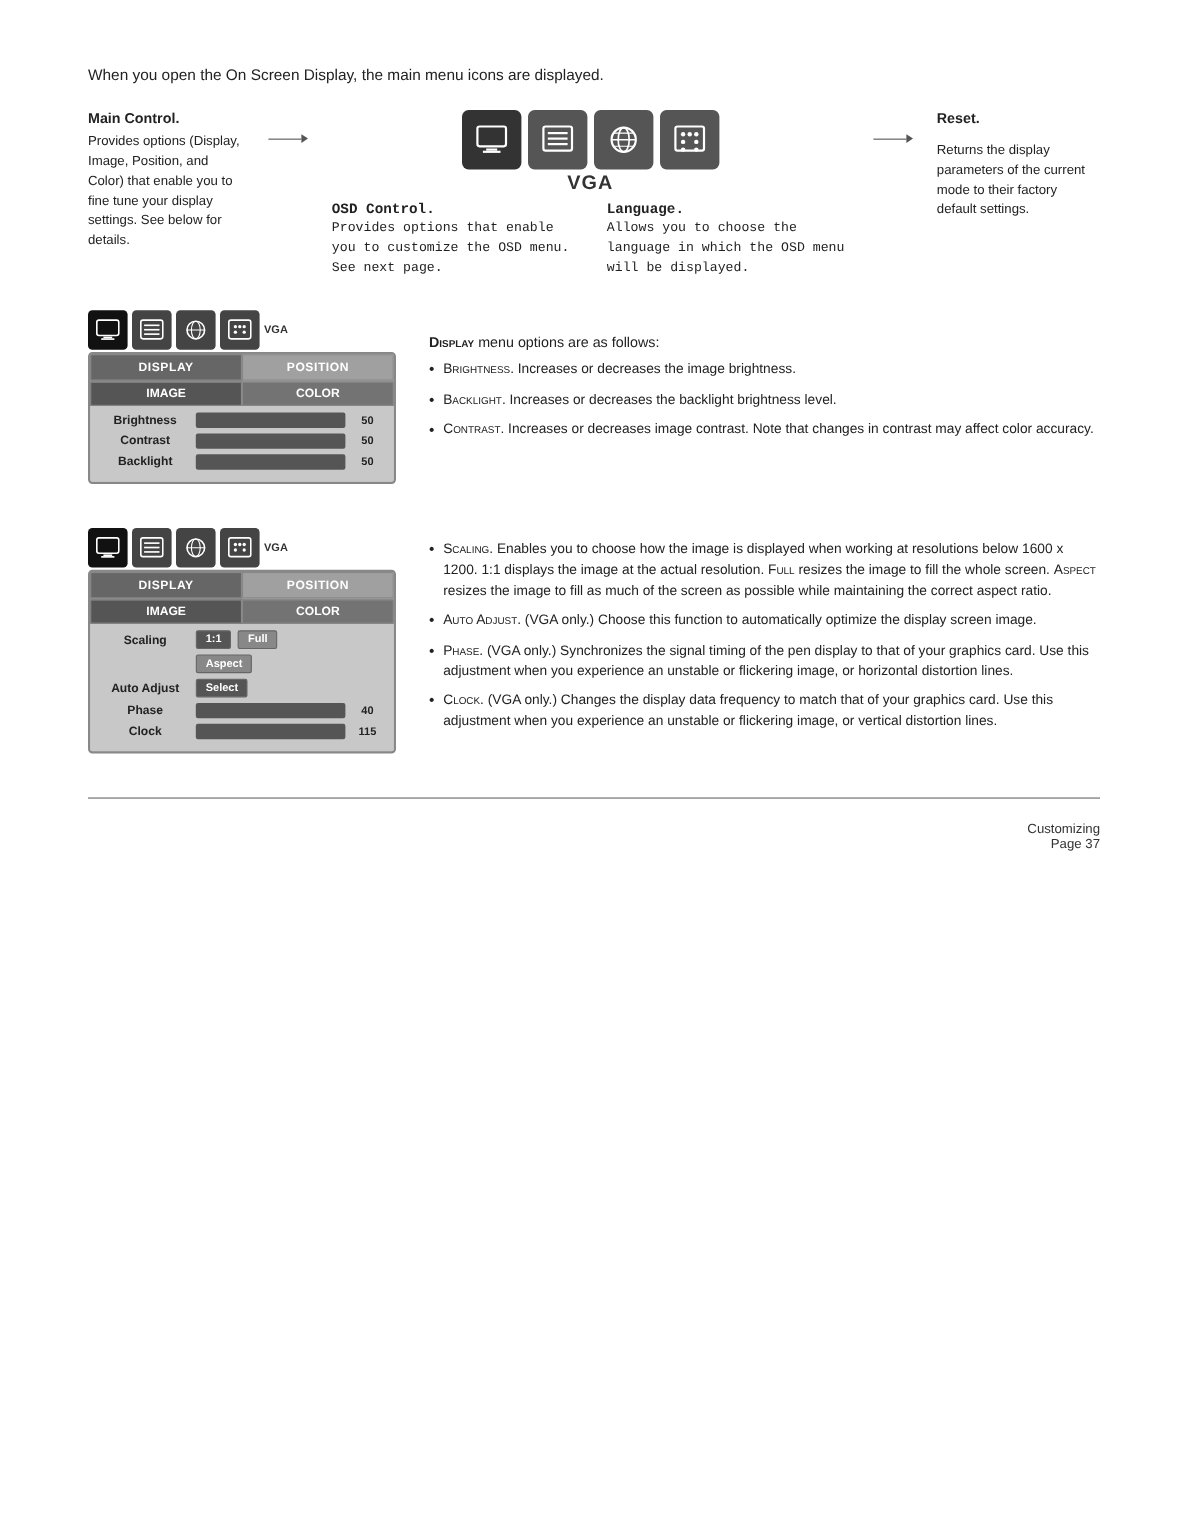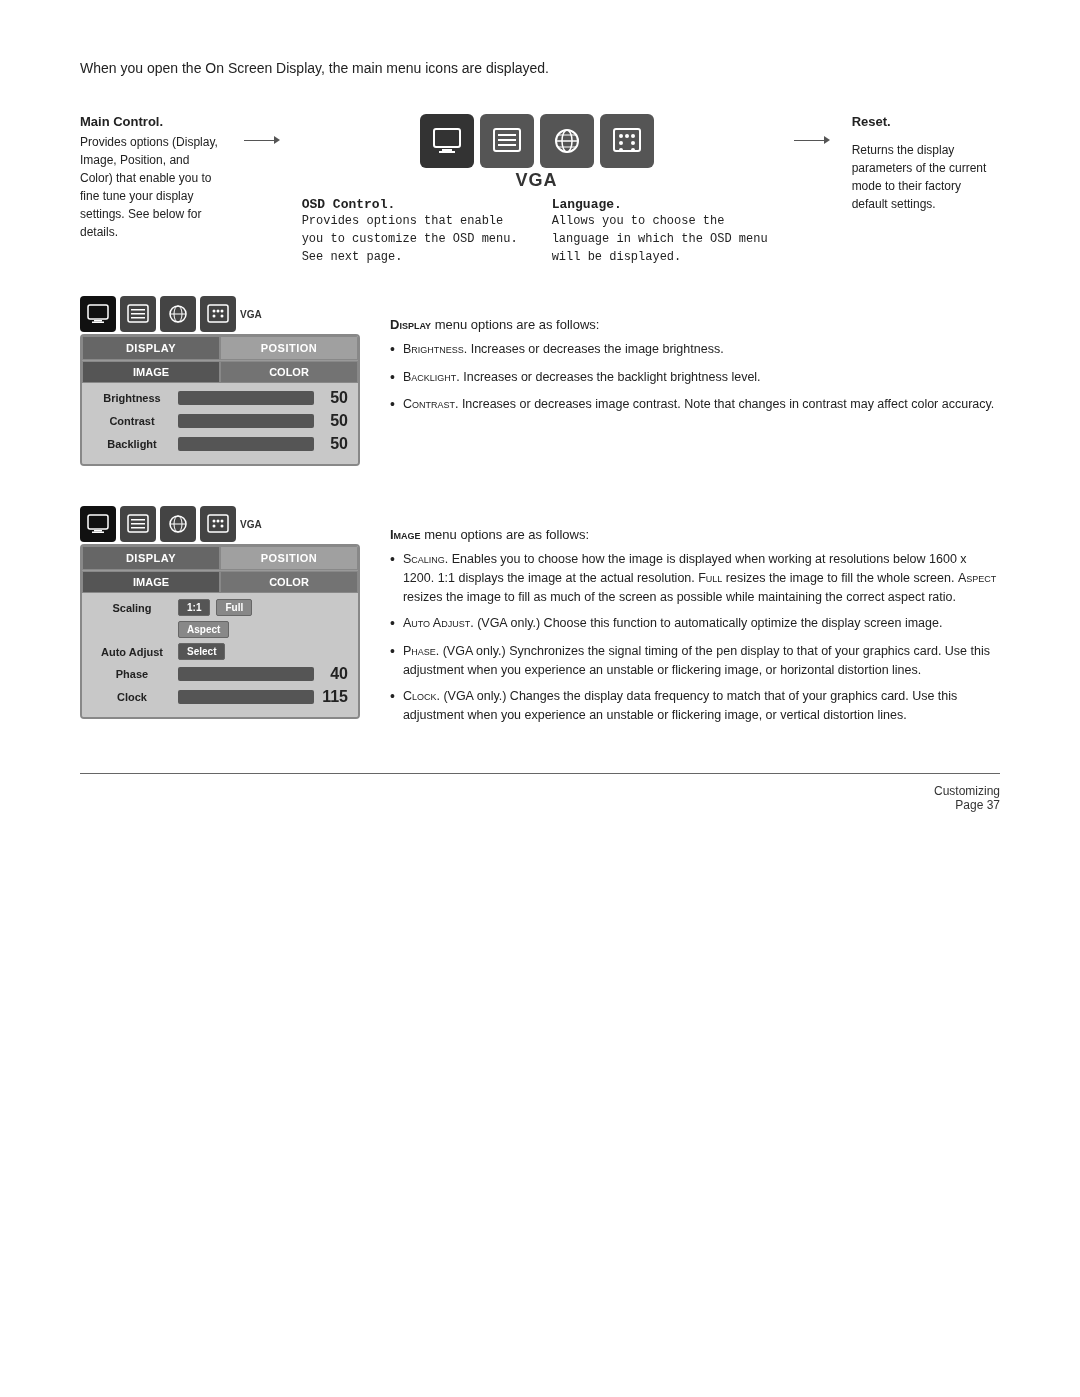--- a/index.html
+++ b/index.html
@@ -8,21 +8,21 @@
       font-family: Arial, Helvetica, sans-serif;
       font-size: 13px;
       color: #222;
       width: 1080px;
       min-height: 1397px;
       padding: 60px 80px 60px 80px;
     }
 
     .intro-text {
       font-size: 14px;
-      margin-bottom: 38px;
+      margin-bottom: 24px;
     }
 
     .left-desc {
       width: 220px;
       padding-right: 10px;
     }
 
     .left-desc .section-title {
       font-weight: bold;
       font-size: 13px;
@@ -221,22 +221,22 @@
 
     .osd-slider {
       flex: 1;
       height: 14px;
       background: #555;
       border-radius: 2px;
     }
 
     .osd-value {
       width: 28px;
-      text-align: right;
-      font-size: 16px;
+      text-align: center;
+      font-size: 10px;
       font-weight: bold;
       color: #222;
     }
 
     .osd-btn {
       background: #888;
       color: #fff;
       font-size: 10px;
       font-weight: bold;
       padding: 2px 8px;
@@ -283,21 +283,21 @@
       content: "•";
       font-size: 14px;
       line-height: 1.4;
       flex-shrink: 0;
     }
 
     
     .footer {
       border-top: 1px solid #666;
       margin-top: 40px;
-      padding-top: 10px;
+      padding-top: 20px;
       display: flex;
       justify-content: flex-end;
     }
 
     .footer-text {
       font-size: 12px;
       color: #333;
       text-align: right;
     }
 
@@ -573,23 +573,20 @@
         <div class="osd-row">
           <div class="osd-row-label">Clock</div>
           <div class="osd-slider"></div>
           <div class="osd-value">115</div>
         </div>
       </div>
     </div>
   </div>
 
   <div class="bullet-section">
-    <p class="menu-title">
-      <strong class="sc">Image</strong> <span>menu options are as follows:</span>
-    </p>
     <ul class="bullet-list">
       <li>
         <span>
           <span class="sc">Scaling</span>.  Enables you to choose how the image is displayed when working at resolutions below 1600 x 1200.  1:1 displays the image at the actual resolution.  <span class="sc">Full</span> resizes the image to fill the whole screen.  <span class="sc">Aspect</span> resizes the image to fill as much of the screen as possible while maintaining the correct aspect ratio.
         </span>
       </li>
       <li>
         <span>
           <span class="sc">Auto Adjust</span>.  (VGA only.)  Choose this function to automatically optimize the display screen image.
         </span>

